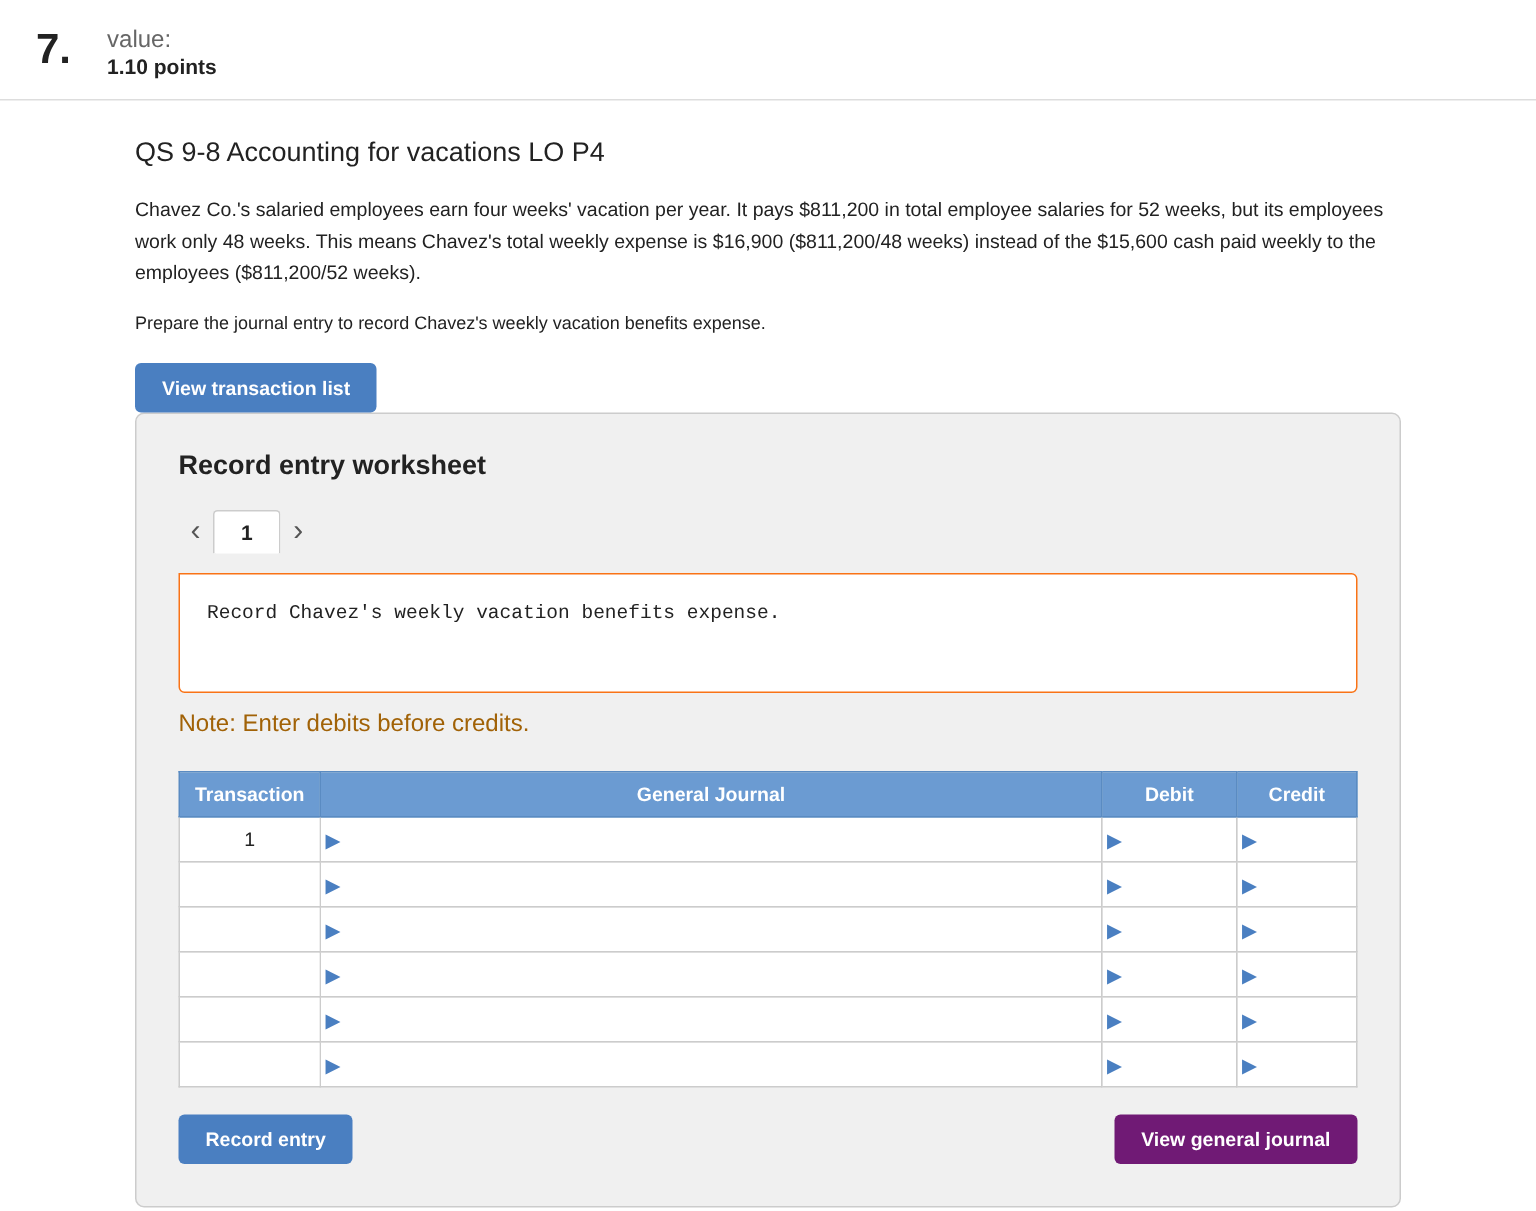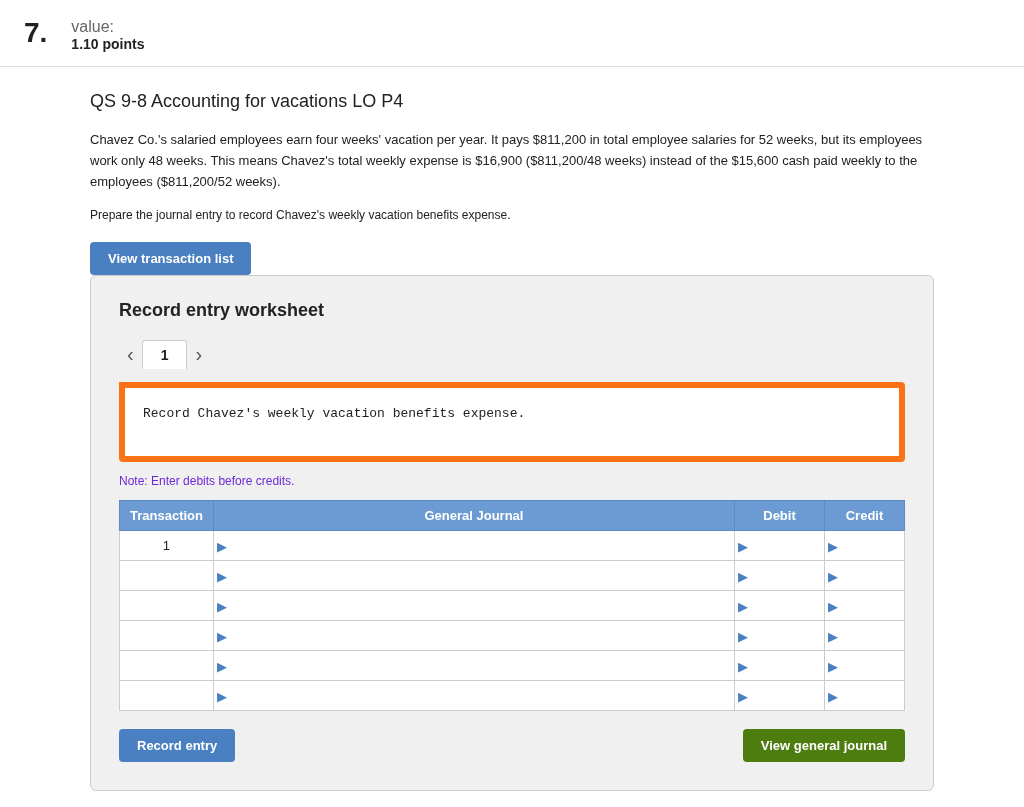--- a/index.html
+++ b/index.html
@@ -97,35 +97,35 @@
       background: #fff;
       border: 1px solid #ccc;
       border-bottom: none;
       padding: 6px 18px;
       font-size: 14px;
       font-weight: bold;
       border-radius: 3px 3px 0 0;
     }
     .tab-content {
       background: #fff;
-      border: 6px solid #f97316;
+      border: 1px solid #f97316;
       border-radius: 0 4px 4px 4px;
       padding: 16px 18px 14px 18px;
       margin-bottom: 12px;
       min-height: 80px;
     }
     .tab-content-text {
       font-size: 13px;
       font-family: 'Courier New', monospace;
       color: #222;
     }
     .note-text {
-      color: #6d28d9;
-      font-size: 12px;
-      margin-bottom: 12px;
+      color: #a16207;
+      font-size: 16px;
+      margin-bottom: 22px;
     }
     .journal-table {
       width: 100%;
       border-collapse: collapse;
       margin-bottom: 18px;
     }
     .journal-table th {
       background: #6b9bd2;
       color: #fff;
       text-align: center;
@@ -198,21 +198,21 @@
       align-items: center;
       gap: 0;
     }
     .btn-record {
       background: #4a7fc1;
     }
     .btn-clear {
       background: #4a7fc1;
     }
     .btn-view-journal {
-      background: #4d7c0f;
+      background: #701a75;
       margin-left: auto;
     }
   </style>
 </head>
 <body>
 
 <div class="page-container">
 
   <div class="question-header">
     <div class="question-number">7.</div>

